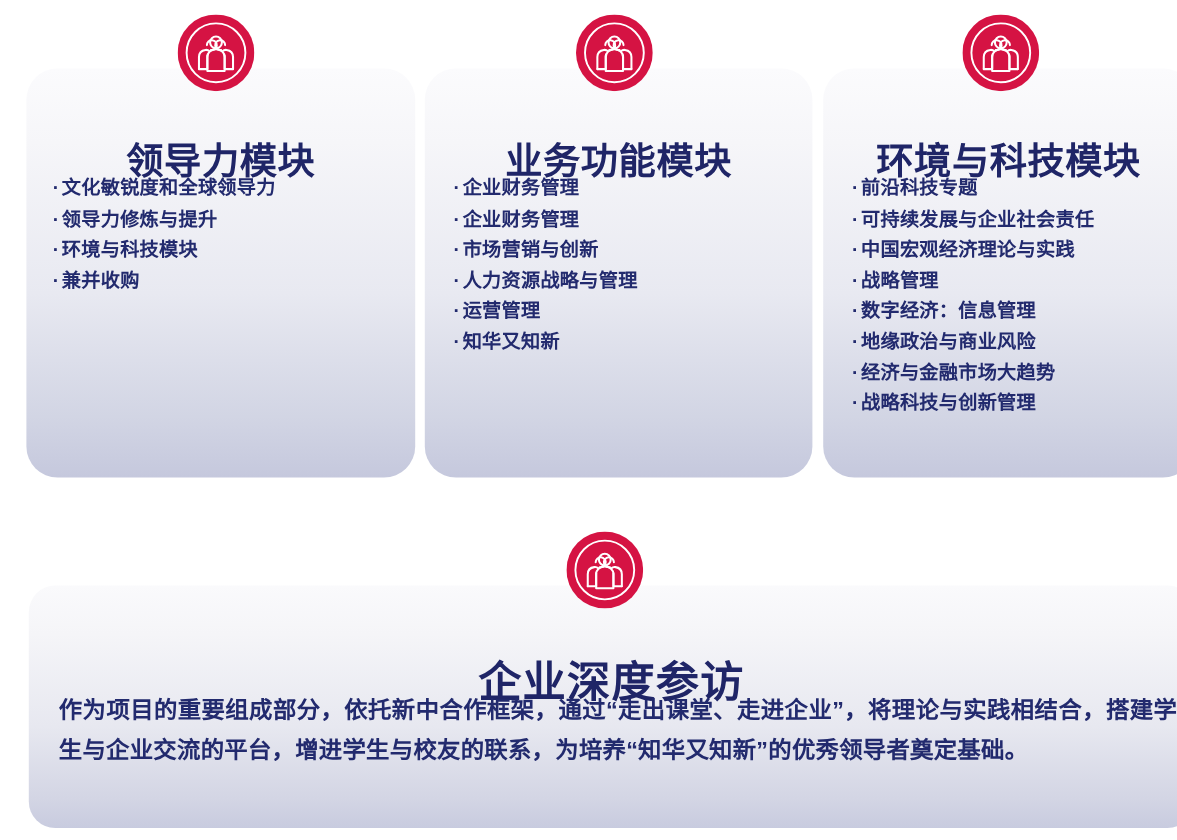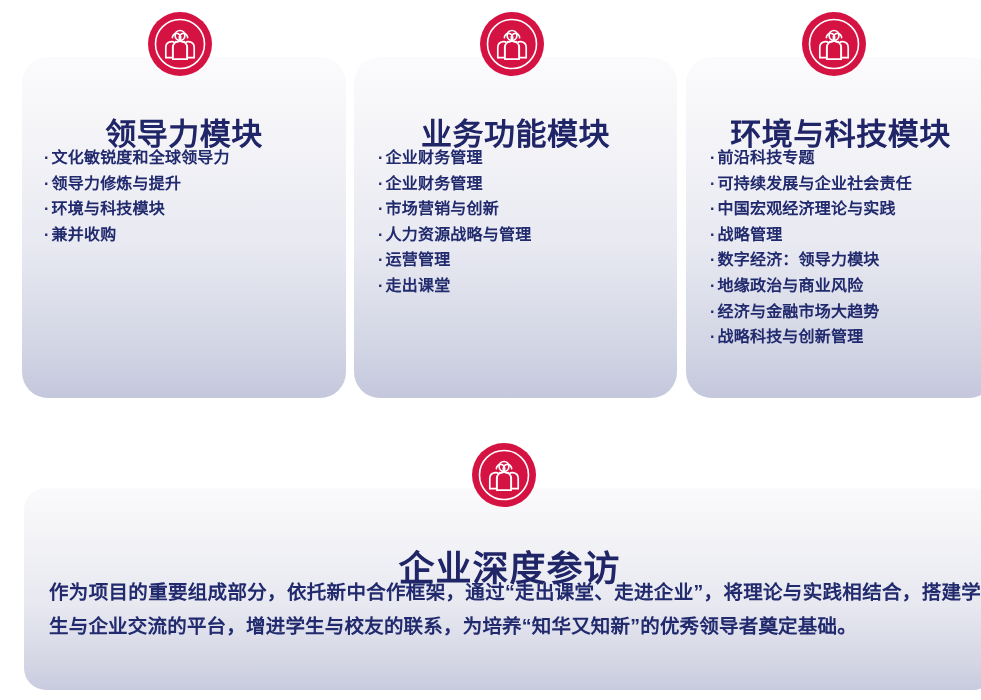--- a/index.html
+++ b/index.html
@@ -149,32 +149,32 @@
   </div>
 
   <div class="card card-module" id="card-1">
     <h2 class="module-title">业务功能模块</h2>
     <ul class="module-list">
       <li><span class="bullet">·</span><span>企业财务管理</span></li>
       <li><span class="bullet">·</span><span>企业财务管理</span></li>
       <li><span class="bullet">·</span><span>市场营销与创新</span></li>
       <li><span class="bullet">·</span><span>人力资源战略与管理</span></li>
       <li><span class="bullet">·</span><span>运营管理</span></li>
-      <li><span class="bullet">·</span><span>走出课堂</span></li>
+      <li><span class="bullet">·</span><span>知华又知新</span></li>
     </ul>
   </div>
 
   <div class="card card-module" id="card-2">
     <h2 class="module-title">环境与科技模块</h2>
     <ul class="module-list">
       <li><span class="bullet">·</span><span>前沿科技专题</span></li>
       <li><span class="bullet">·</span><span>可持续发展与企业社会责任</span></li>
       <li><span class="bullet">·</span><span>中国宏观经济理论与实践</span></li>
       <li><span class="bullet">·</span><span>战略管理</span></li>
-      <li><span class="bullet">·</span><span>数字经济：领导力模块</span></li>
+      <li><span class="bullet">·</span><span>数字经济：信息管理</span></li>
       <li><span class="bullet">·</span><span>地缘政治与商业风险</span></li>
       <li><span class="bullet">·</span><span>经济与金融市场大趋势</span></li>
       <li><span class="bullet">·</span><span>战略科技与创新管理</span></li>
     </ul>
   </div>
 
   <div class="card card-visit">
     <h2 class="visit-title">企业深度参访</h2>
     <p class="visit-body">作为项目的重要组成部分，依托新中合作框架，通过“走出课堂、走进企业”，将理论与实践相结合，搭建学生与企业交流的平台，增进学生与校友的联系，为培养“知华又知新”的优秀领导者奠定基础。</p>
   </div>

